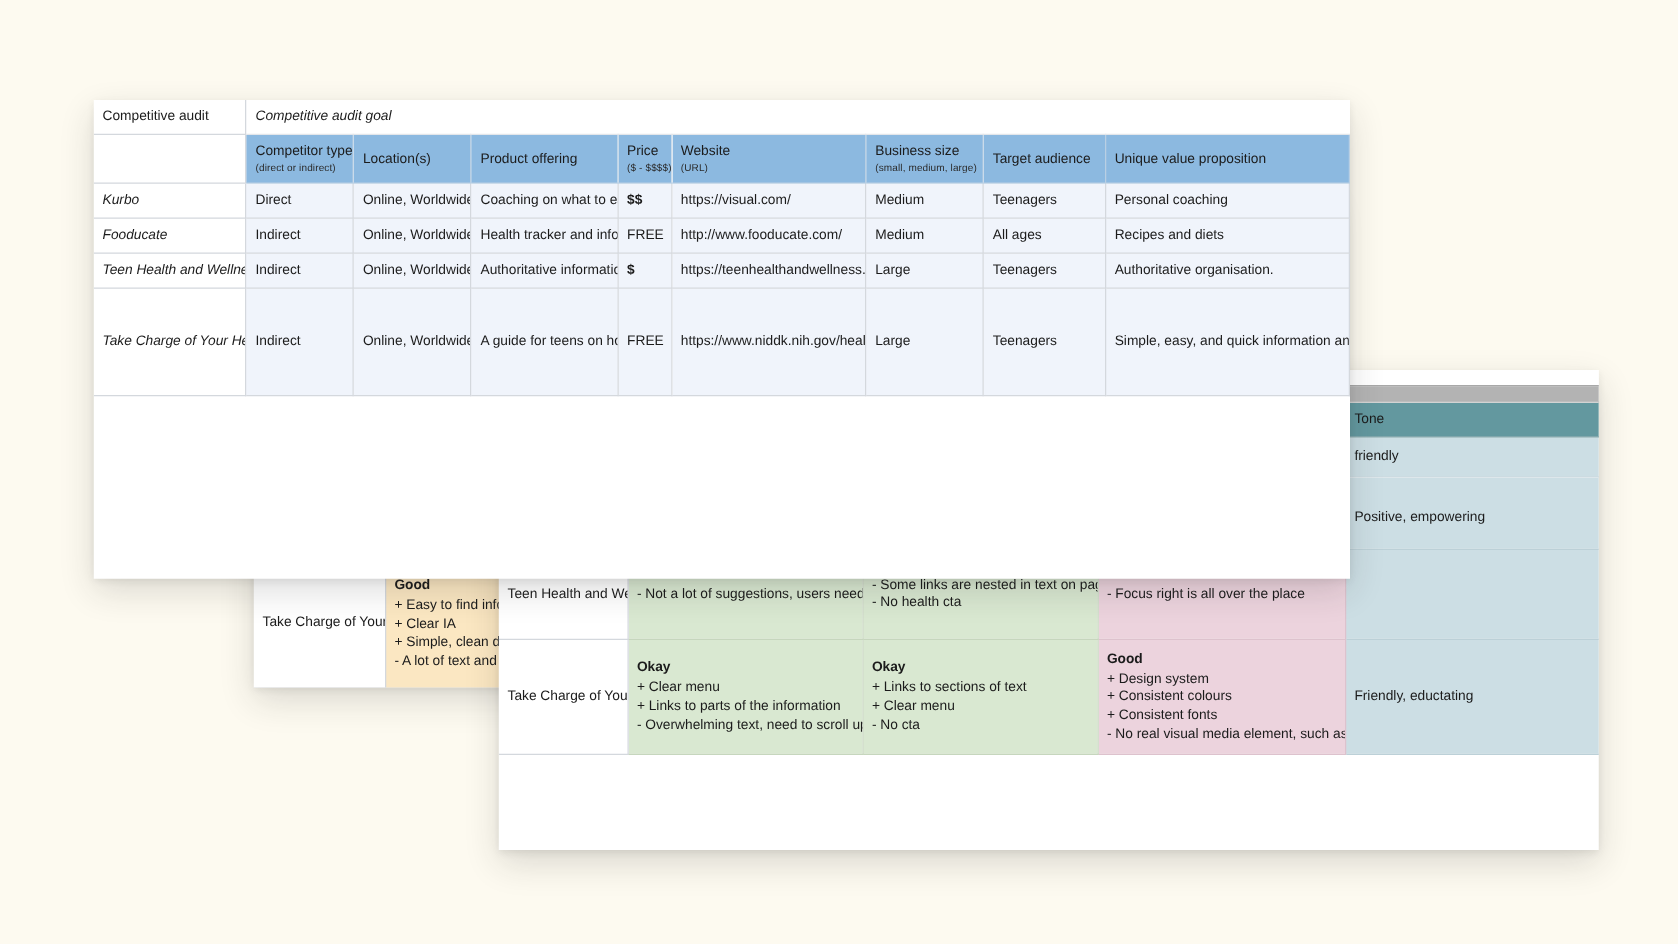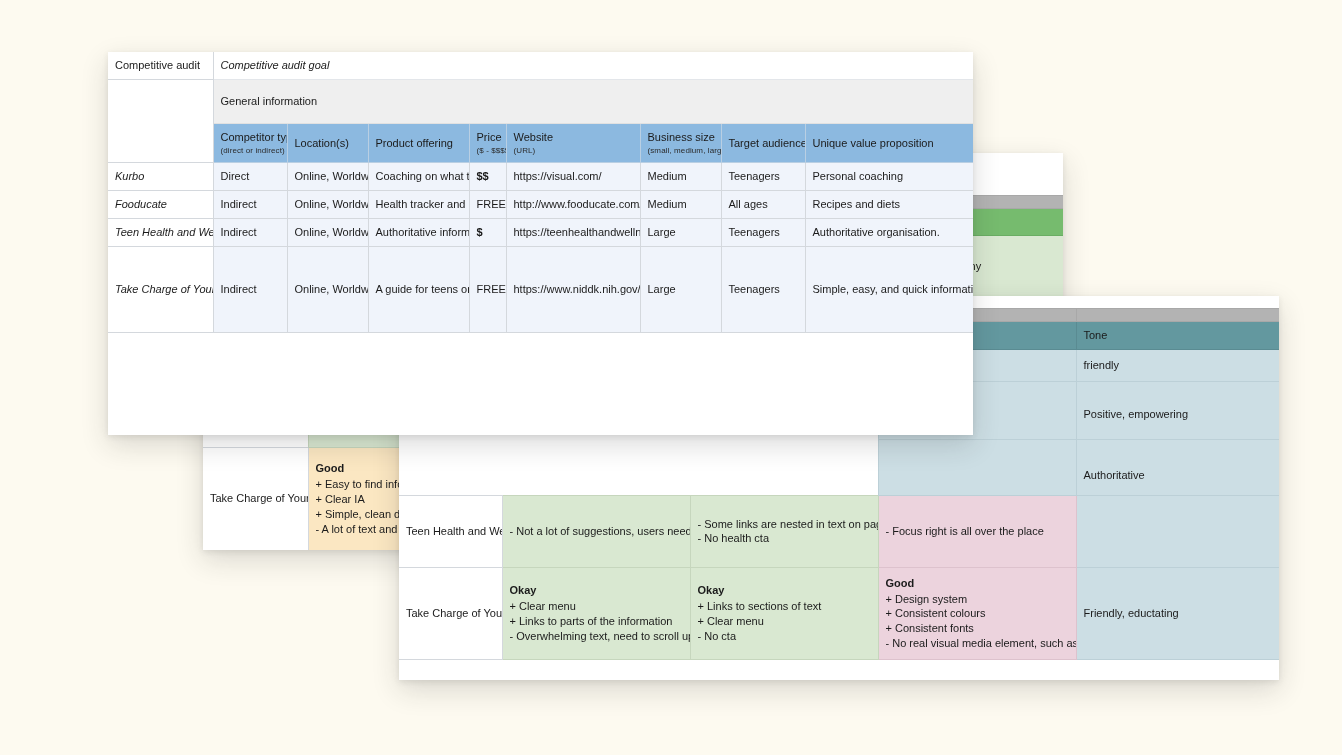--- a/index.html
+++ b/index.html
@@ -42,21 +42,21 @@
     overflow: hidden;
     white-space: nowrap;
     text-overflow: clip;
     font-size: 11px;
     line-height: 1.35;
   }
   .nb { border: none !important; }
   .noclip { white-space: normal; }
 
   
-  #sheet-audit { left: 75px; top: 52px; width: 865px; height: 383px; margin-left: 33px; }
+  #sheet-audit { left: 75px; top: 80px; width: 1005px; height: 383px; }
 
   #sheet-audit td { height: 0; }
   .s1-title {
     font-weight: bold;
     font-size: 12.5px;
     border-right: 1px solid #d4d8dd !important;
     border-top: none !important;
     border-left: none !important;
   }
   .s1-goal {
@@ -275,27 +275,20 @@
           <td class="nb" style="background:#fff"></td>
           <td class="cell-blue s3-cell"></td>
           <td class="cell-blue s3-cell">friendly</td>
         </tr>
         <tr>
           <td class="nb" style="background:#fff;height:58px"></td>
           <td class="nb" style="background:#fff"></td>
           <td class="nb" style="background:#fff"></td>
           <td class="cell-blue s3-cell"></td>
           <td class="cell-blue s3-cell" style="padding-top:14px">Positive, empowering</td>
-        </tr>
-        <tr>
-          <td class="nb" style="background:#fff;height:56px"></td>
-          <td class="nb" style="background:#fff"></td>
-          <td class="nb" style="background:#fff"></td>
-          <td class="cell-blue s3-cell"></td>
-          <td class="cell-blue s3-cell" style="padding-top:22px">Authoritative</td>
         </tr>
 
         <tr>
           <td class="s3-rowlabel" style="height:72px">Teen Health and Wellness</td>
           <td class="cell-sgreen s3-cell noclip">
             <div>- Not a lot of suggestions, users need to search for what they want</div>
           </td>
           <td class="cell-sgreen s3-cell noclip">
             <div>- Some links are nested in text on page</div>
             <div>- No health cta</div>
@@ -345,24 +338,20 @@
         <col style="width:81px">
           <col style="width:84px">
           <col style="width:168px">
       </colgroup>
       <tbody>
         <tr>
           <td class="s1-title" style="height:22px">Competitive audit</td>
           <td class="s1-goal" colspan="8">Competitive audit goal</td>
         </tr>
         <tr>
-          <td class="s1-blank-left" style="height:44px;border-top:none;border-bottom:none"></td>
-          <td class="s1-groupband" colspan="8">General information</td>
-        </tr>
-        <tr>
           <td class="s1-blank-left" style="height:26px;border-top:none;border-bottom:none"></td>
           <td class="s1-head">
             <span>Competitor type</span>
             <span class="sub">(direct or indirect)</span>
           </td>
           <td class="s1-head">
             <span>Location(s)</span>
           </td>
           <td class="s1-head">
             <span>Product offering</span>

